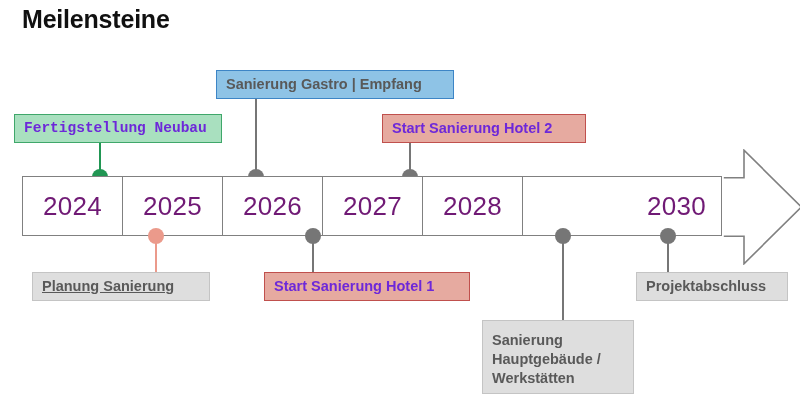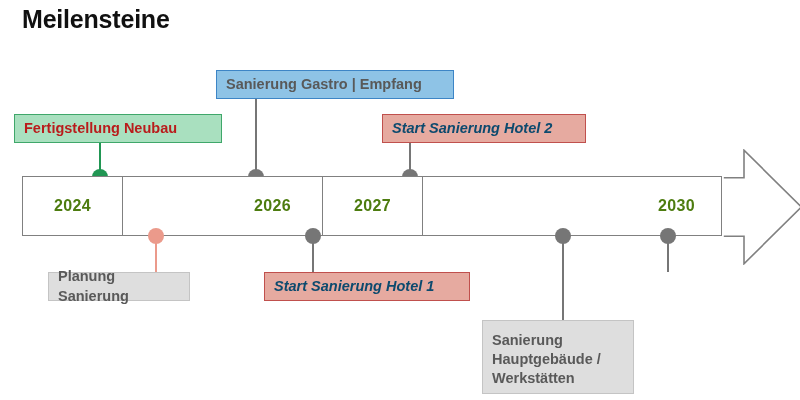--- a/index.html
+++ b/index.html
@@ -45,23 +45,23 @@
     background: #ffffff;
   }
   .year-cell {
     position: absolute;
     top: 0;
     height: 100%;
     box-sizing: border-box;
     display: flex;
     align-items: center;
     justify-content: center;
-    color: #4d7c0f;
-    font-size: 16px;
-    font-weight: bold;
+    color: #701a75;
+    font-size: 26px;
+    font-weight: normal;
     letter-spacing: 0.3px;
     border-right: 1.6px solid #808080;
   }
   .year-cell.last-year { border-right: 1.6px solid #808080; }
 
   
   .arrow-head {
     position: absolute;
     left: 700px;
     top: -28px;
@@ -91,23 +91,23 @@
     box-sizing: border-box;
     display: flex;
     align-items: center;
     padding: 3px 9px;
     font-size: 14.5px;
     font-weight: bold;
     line-height: 1.33;
     white-space: pre-line;
     border: 1.2px solid transparent;
   }
-  .lb-green  { background: #a9e0bf; border-color: #3fa76a; color: #b91c1c; }
+  .lb-green  { background: #a9e0bf; border-color: #3fa76a; color: #6d28d9; font-family: Liberation Mono, monospace; }
   .lb-blue   { background: #8ec3e6; border-color: #3d85c6; color: #595959; }
-  .lb-red    { background: #e6aaa0; border-color: #c0504d; color: #0c4a6e; font-style: italic; }
+  .lb-red    { background: #e6aaa0; border-color: #c0504d; color: #6d28d9; }
   .lb-gray   { background: #dedede; border-color: #c4c4c4; color: #595959; }
 </style>
 </head>
 <body>
 
 <div id="canvas">
 
   <div class="page-title">Meilensteine</div>
 
   <div class="label-box lb-green" style="left:14px; top:114px; width:208px; height:29px;">
@@ -123,45 +123,50 @@
   <div class="dot" style="left:256px; top:177px;"></div>
 
   <div class="label-box lb-red" style="left:382px; top:114px; width:204px; height:29px;">
     <span>Start Sanierung Hotel 2</span>
   </div>
   <div class="stem" style="left:408.8px; top:143px; height:34px;"></div>
   <div class="dot" style="left:410px; top:177px;"></div>
 
   <div class="timeline-bar">
     <div class="year-cell" style="left:0px;   width:100px;">2024</div>
+    <div class="year-cell" style="left:100px; width:100px;">2025</div>
     <div class="year-cell" style="left:200px; width:100px;">2026</div>
     <div class="year-cell" style="left:300px; width:100px;">2027</div>
+    <div class="year-cell" style="left:400px; width:100px;">2028</div>
     <div class="year-cell last-year" style="left:604px; width:100px;">2030</div>
 
     <svg class="arrow-head" viewBox="0 0 80 116">
       <path d="M 0.8 28.8 L 21 28.8 L 21 1.2 L 78.4 58 L 21 114.8 L 21 87.2 L 0.8 87.2" fill="#ffffff" stroke="#808080" stroke-width="1.6" stroke-linejoin="miter" fill-rule="evenodd"></path>
     </svg>
   </div>
 
   <div class="dot" style="left:156px; top:236px; background:#eb9a8b;"></div>
   <div class="stem" style="left:154.8px; top:236px; height:36px; background:#eb9a8b;"></div>
-  <div class="label-box lb-gray" style="left:48px; top:272px; width:142px; height:29px;">
+  <div class="label-box lb-gray" style="left:32px; top:272px; width:178px; height:29px;text-decoration:underline;">
     <span>Planung Sanierung</span>
   </div>
 
   <div class="dot" style="left:313px; top:236px;"></div>
   <div class="stem" style="left:311.8px; top:236px; height:36px;"></div>
   <div class="label-box lb-red" style="left:264px; top:272px; width:206px; height:29px;">
     <span>Start Sanierung Hotel 1</span>
   </div>
 
   <div class="dot" style="left:563px; top:236px;"></div>
   <div class="stem" style="left:561.8px; top:236px; height:84px;"></div>
   <div class="label-box lb-gray" style="left:482px; top:320px; width:152px; height:74px; align-items:center; padding-top:8px;">
     <span>Sanierung
 Hauptgebäude /
 Werkstätten</span>
   </div>
 
   <div class="dot" style="left:668px; top:236px;"></div>
   <div class="stem" style="left:666.8px; top:236px; height:36px;"></div>
+  <div class="label-box lb-gray" style="left:636px; top:272px; width:152px; height:29px;">
+    <span>Projektabschluss</span>
+  </div>
 
 </div>
 
 </body></html>

